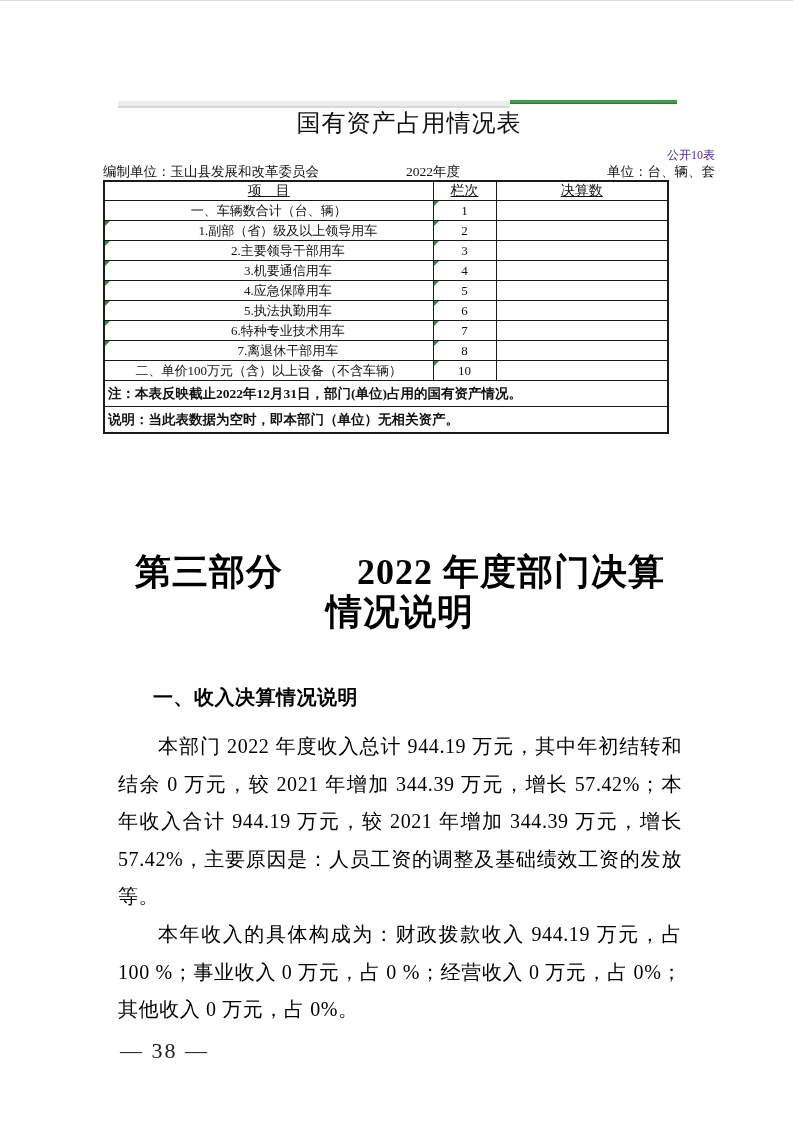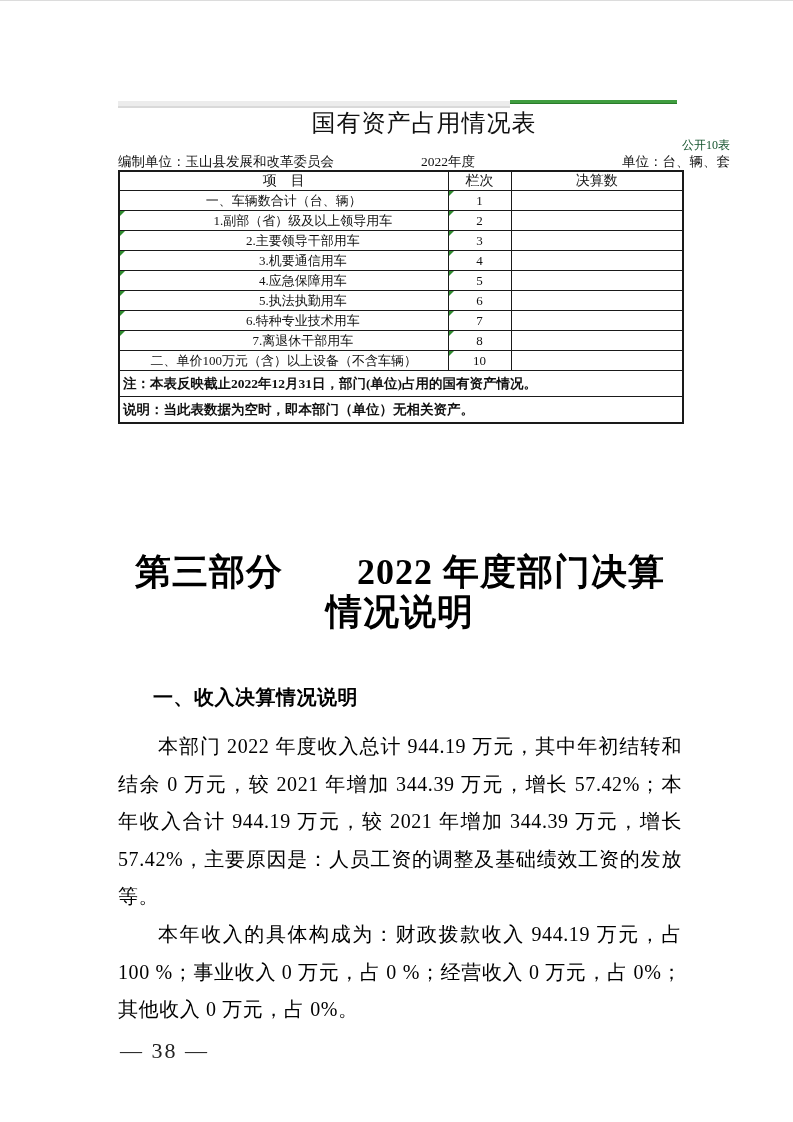--- a/index.html
+++ b/index.html
@@ -14,34 +14,34 @@
   }
   .scan-edge{position:absolute;top:0;left:0;width:793px;height:1px;background:#dcdcdc;}
 
   
   .decor-grey{position:absolute;left:118px;top:101px;width:392px;height:5px;
     background:#ececec;border-bottom:2px solid #d9d9d9;}
   .decor-green{position:absolute;left:510px;top:100px;width:167px;height:3px;
     background:#3f9d3f;border-bottom:1px solid #2a7c2a;}
 
   
-  .asset-block{position:absolute;left:118px;top:108px;width:612px;}
+  .asset-block{position:absolute;left:103px;top:108px;width:612px;}
   .asset-title{margin:0;font-size:24px;line-height:30px;font-weight:400;
     text-align:center;letter-spacing:1px;color:#111;}
-  .table-code{font-size:12px;line-height:14px;text-align:right;margin-top:0;color:#14532d;}
+  .table-code{font-size:12px;line-height:14px;text-align:right;margin-top:10px;color:#4c1d95;}
   .info-row{display:grid;grid-template-columns:300px 60px 1fr;align-items:end;
     font-size:13.5px;line-height:17px;margin-top:1px;color:#111;}
   .info-row .year{text-align:center;}
   .info-row .unit{text-align:right;}
 
   table.asset{border-collapse:collapse;width:564px;table-layout:fixed;
     border:2px solid #1a1a1a;font-size:13px;color:#111;}
   table.asset th,table.asset td{border:1px solid #1a1a1a;padding:0;position:relative;
     overflow:hidden;white-space:nowrap;}
-  table.asset th{height:18px;font-size:14px;font-weight:400;text-align:center;}
+  table.asset th{height:18px;font-size:14px;font-weight:400;text-align:center;text-decoration:underline;}
   col.c-item{width:329px;}
   col.c-no{width:63px;}
   col.c-val{width:172px;}
   td.item{height:19px;text-align:center;padding-left:4px;}
   td.item.lv1{padding-left:38px;}
   td.no{text-align:center;}
   td.val{}
   tr.noterow td{height:25px;text-align:left;padding-left:3px;font-size:13.5px;font-weight:bold;}
   .tri{position:absolute;top:0;left:0;width:0;height:0;
     border-top:5px solid #2e8b2e;border-right:5px solid transparent;}

